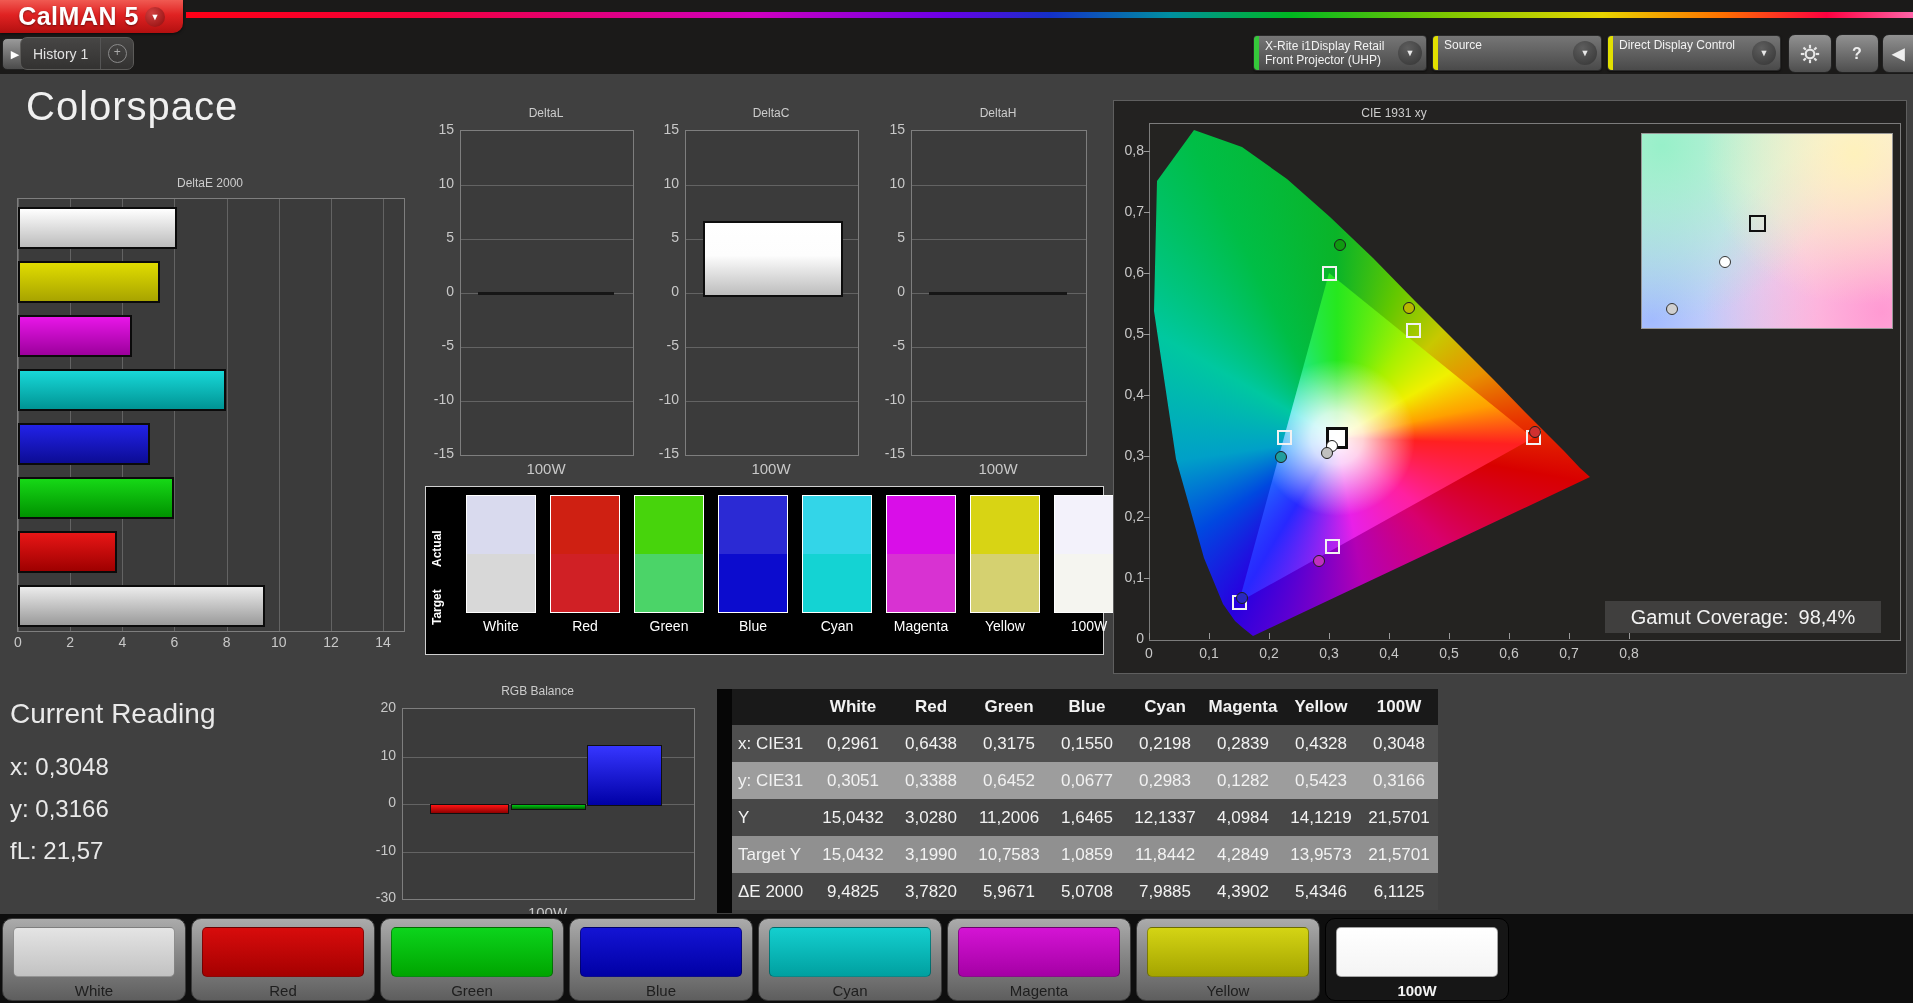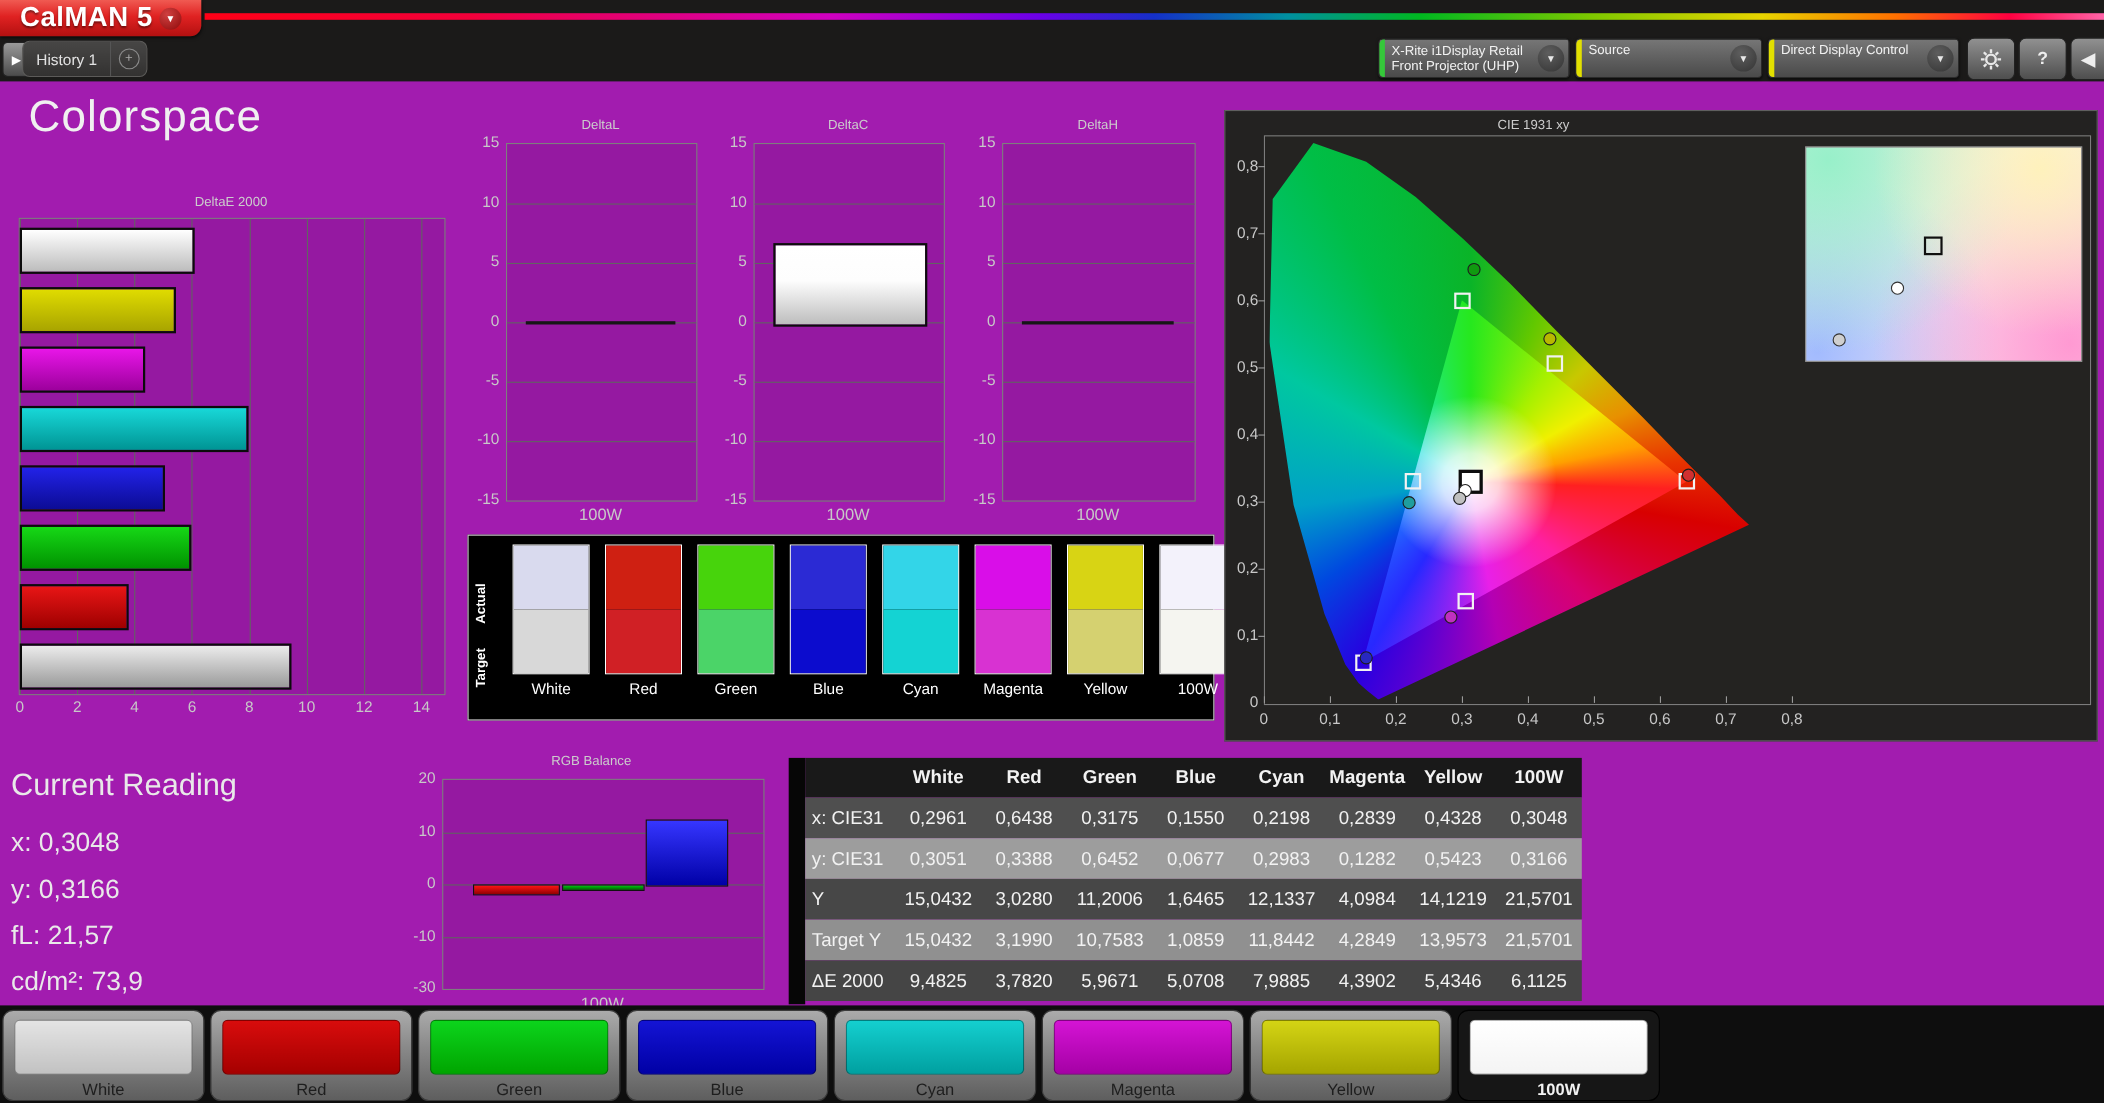--- a/index.html
+++ b/index.html
@@ -1,16 +1,16 @@
 <!DOCTYPE html>
 <html><head>
 <meta charset="utf-8">
 <style>
   html,body{margin:0;padding:0;background:#2d2c2a;overflow:hidden;}
-  #app{position:relative;width:1913px;height:1003px;font-family:"Liberation Sans",sans-serif;background:#a21caf;}
+  #app{position:relative;width:1913px;height:1003px;font-family:"Liberation Sans",sans-serif;background:#404040;}
   .abs{position:absolute;}
 
   
   #header{position:absolute;left:0;top:0;width:1913px;height:74px;background:#1b1a19;}
   #rainbow{position:absolute;left:186px;top:12px;width:1727px;height:6px;
     background:linear-gradient(90deg,#ff0016 0%,#f2003a 14%,#cf00c0 33%,#6a00e8 44%,#1430c8 50%,#0090a0 57%,#00b820 64%,#7ec800 73%,#e8d400 82%,#ff7000 89%,#ff0040 95%,#ff64a8 100%);}
   #logo{position:absolute;left:0;top:0;width:183px;height:33px;border-radius:0 0 10px 0;
     background:linear-gradient(180deg,#f express05a52 0%,#e02222 45%,#b31010 100%);
     background:linear-gradient(180deg,#f05a52 0%,#e02222 45%,#b31010 100%);
     display:flex;align-items:center;justify-content:center;gap:6px;box-shadow:0 1px 3px rgba(0,0,0,.6);}
@@ -391,28 +391,31 @@
         <div class="cie-meas" style="left: 122px; top: 490.703px; background: rgb(40, 40, 192);"></div>
         <div class="cie-meas" style="left: 160.88px; top: 350.037px; background: rgb(31, 158, 158);"></div>
         <div class="cie-meas" style="left: 199.34px; top: 453.798px; background: rgb(192, 48, 192);"></div>
         <div class="cie-meas" style="left: 288.68px; top: 201.197px; background: rgb(184, 184, 0);"></div>
       </div>
     <div id="cie-inset">
         <div class="inset-target" style="left: calc(46% - 8px); top: calc(46% - 8px);"></div>
         <div class="inset-circle" style="left: calc(33% - 6px); top: calc(66% - 6px); background: rgb(255, 255, 255);"></div>
         <div class="inset-circle" style="left: calc(12% - 6px); top: calc(90% - 6px); background: rgb(207, 207, 207);"></div>
       </div>
+    <div id="gamut-box">
+      <span>Gamut Coverage:</span>
+      <span>98,4%</span>
+    </div>
   </div>
 
   <div id="current-reading">
     <div id="cr-title">Current Reading</div>
     <div class="cr-line">x: 0,3048</div>
     <div class="cr-line">y: 0,3166</div>
     <div class="cr-line">fL: 21,57</div>
-    <div class="cr-line">cd/m²: 73,9</div>
   </div>
 
   <div id="rgb-chart" class="abs" style="left:366px;top:684px;width:340px;height:240px;">
       <div class="chart-title" style="left: 26px; top: 0px; width: 291px;">RGB Balance</div>
       <div class="plot" style="left: 36px; top: 24px; width: 291px; height: 190px;">
         <div class="gridline-h" style="top: 47.5px;"></div>
         <div class="gridline-h" style="top: 95px;"></div>
         <div class="gridline-h" style="top: 142.5px;"></div>
         <div class="rgb-bar" style="left: 27px; width: 77px; top: 95px; height: 8.075px; background: linear-gradient(rgb(255, 20, 20), rgb(143, 0, 0));"></div>
         <div class="rgb-bar" style="left: 108px; width: 73px; top: 95px; height: 4.275px; background: linear-gradient(rgb(0, 200, 20), rgb(0, 95, 0));"></div>

